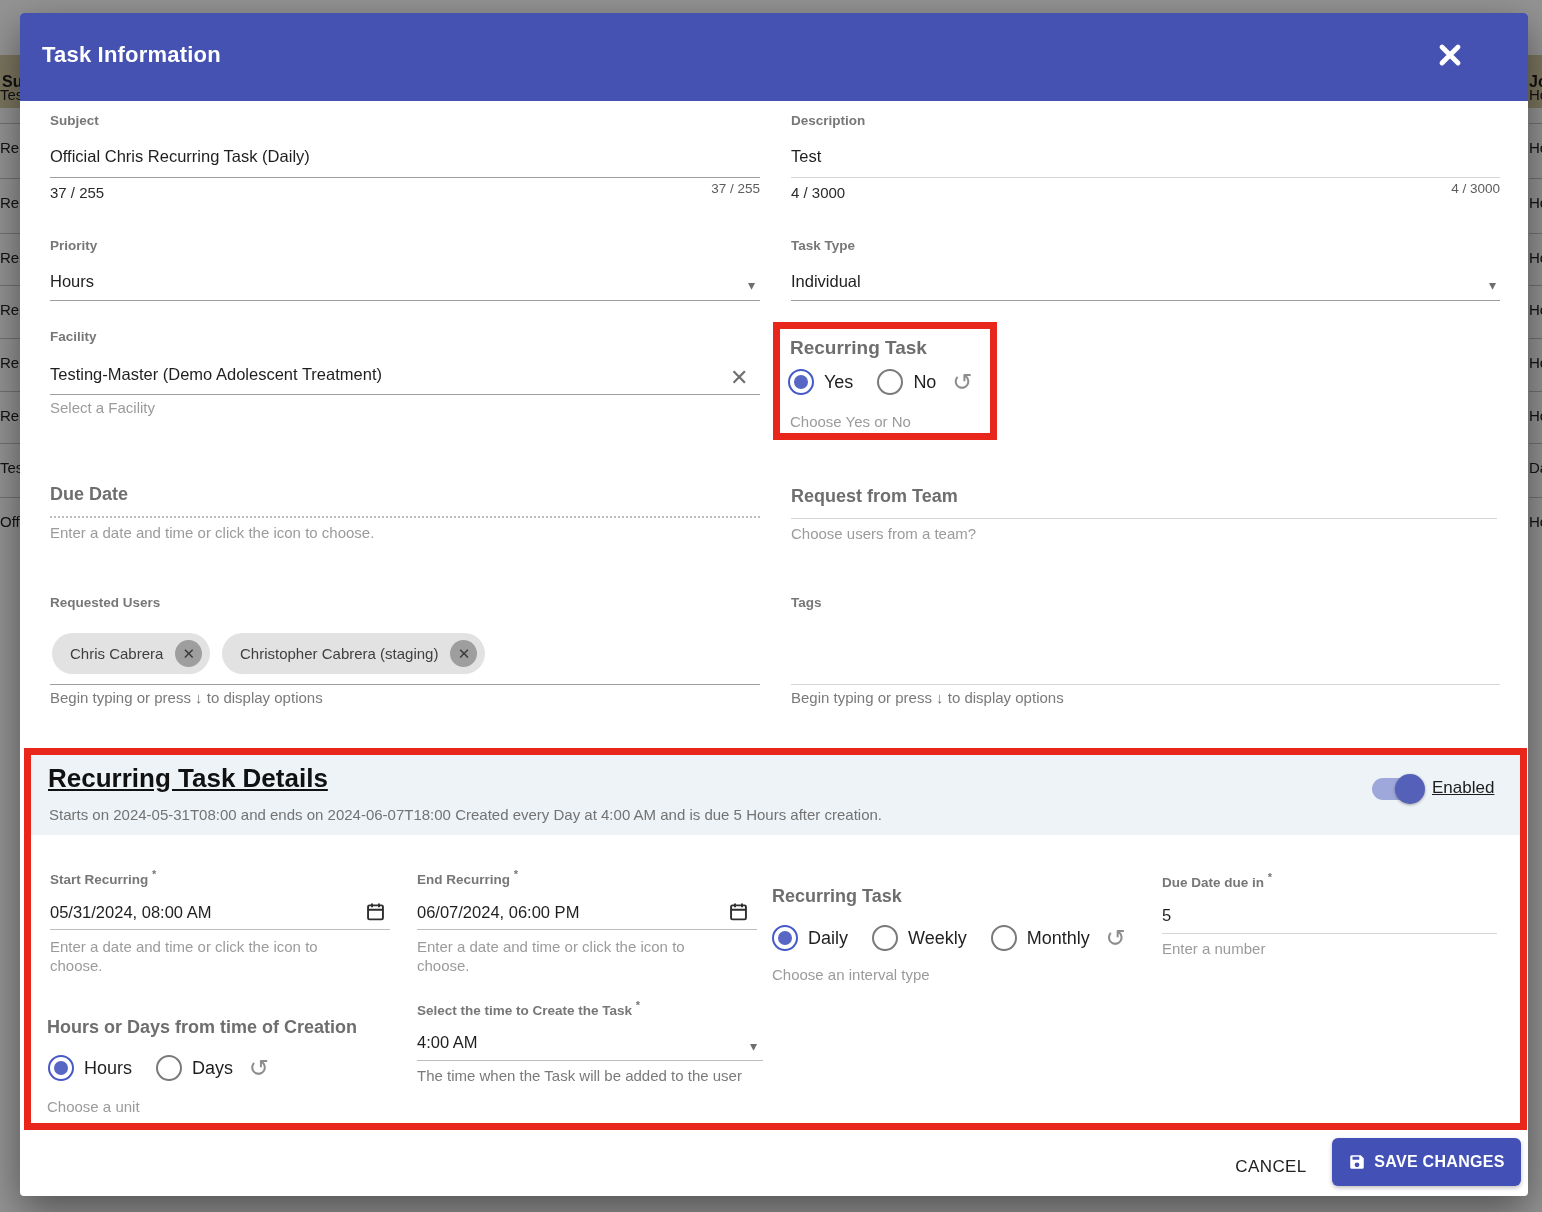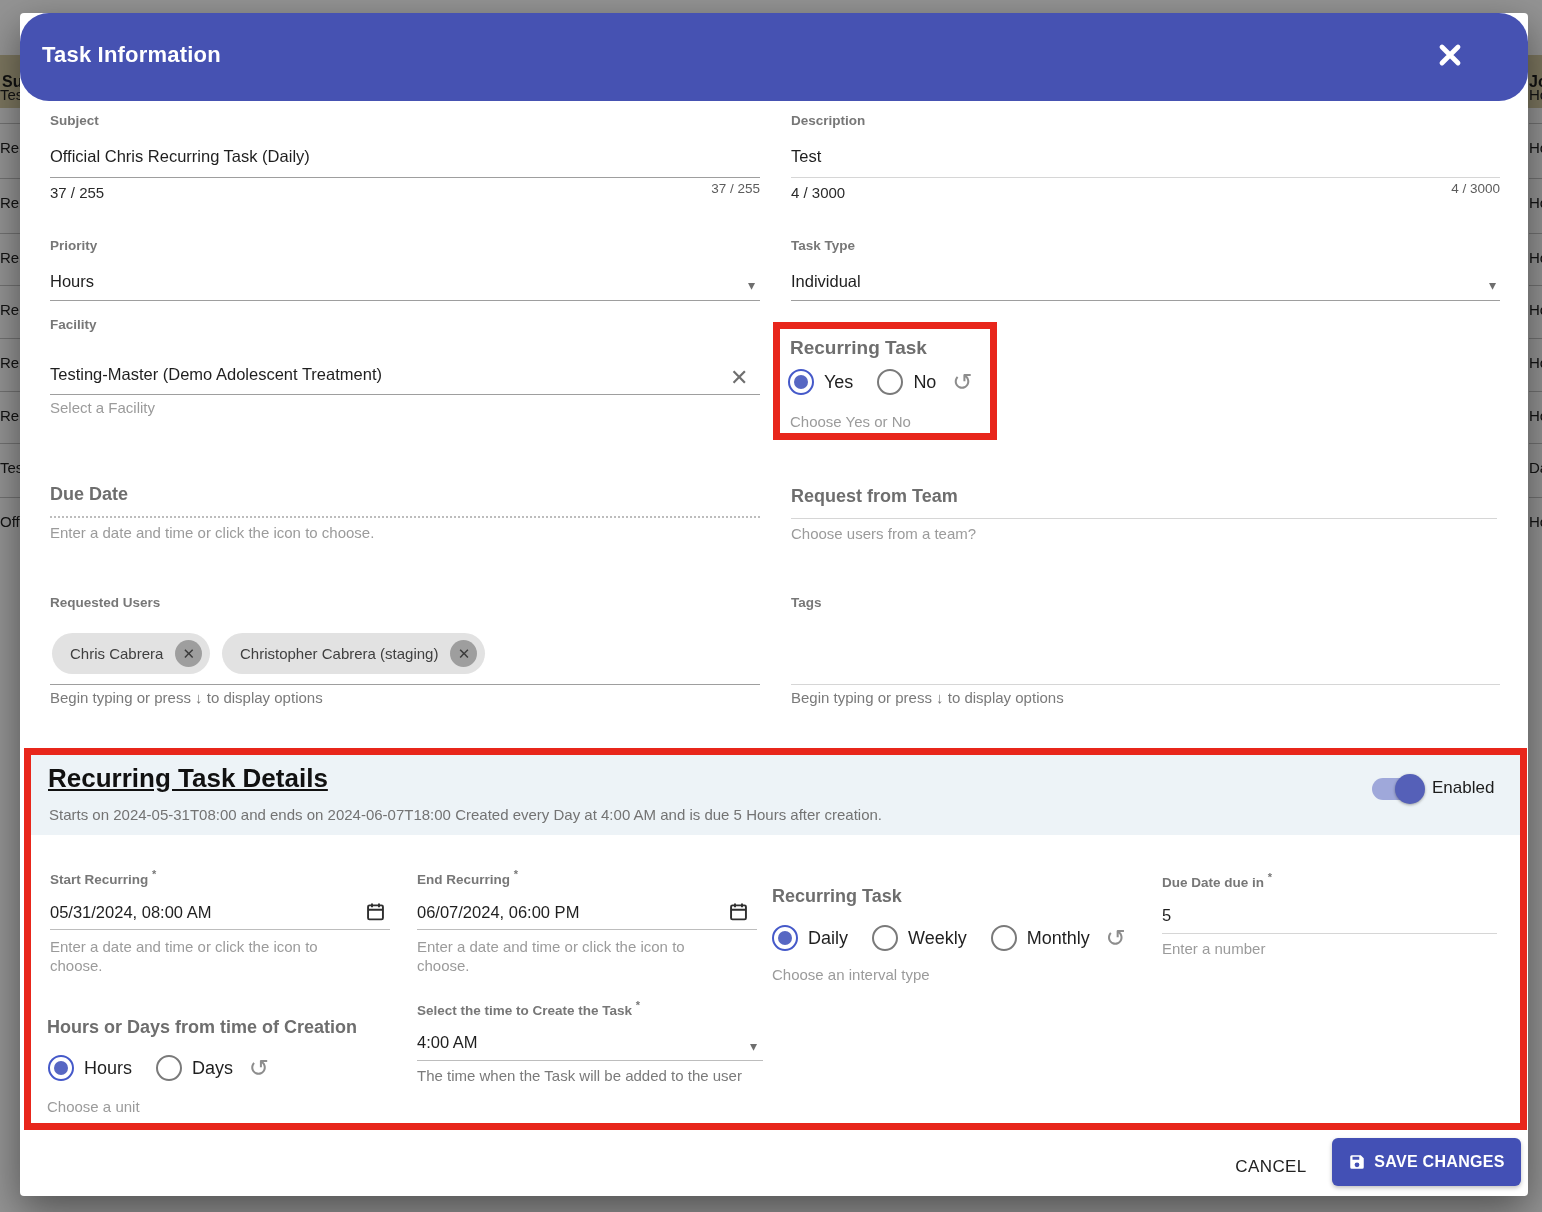--- a/index.html
+++ b/index.html
@@ -8,21 +8,21 @@
   
   #backdrop{position:absolute;inset:0;background:#fff;}
   .bd-frag{position:absolute;font-size:15px;color:#222;white-space:nowrap;}
   .bd-line{position:absolute;height:1px;background:#c4c4c4;}
   .bd-head{position:absolute;background:#d6cca4;color:#1d1d1d;font-weight:bold;font-size:16px;
            display:flex;align-items:center;overflow:hidden;}
   #dim{position:absolute;inset:0;background:rgba(0,0,0,0.42);z-index:5;}
   
   #modal{position:absolute;left:20px;top:13px;width:1508px;height:1183px;background:#fff;
          z-index:10;border-radius:4px;box-shadow:0 14px 40px rgba(0,0,0,.45);overflow:hidden;}
-  #modal-header{position:absolute;left:0;top:0;width:100%;height:88px;background:#4652b2;border-radius:29px;}
+  #modal-header{position:absolute;left:0;top:0;width:100%;height:88px;background:#4652b2;}
   #modal-title{position:absolute;left:22px;top:29px;color:#fff;font-size:22px;font-weight:bold;letter-spacing:.2px;}
   #close-btn{position:absolute;right:58px;top:22px;width:40px;height:40px;cursor:pointer;display:flex;align-items:center;justify-content:center;}
   .lbl{position:absolute;font-size:13.5px;font-weight:bold;color:#777;}
   .lbl sup{font-size:11px;color:#777;}
   .val{position:absolute;font-size:16.5px;color:#1f1f1f;white-space:nowrap;}
   .uline{position:absolute;height:1px;background:#9e9e9e;}
   .uline.light{background:#d6d6d6;}
   .uline.dotted{height:0;background:none;border-top:2px dotted #bdbdbd;}
   .hint{position:absolute;font-size:15px;color:#9b9b9b;white-space:nowrap;}
   .counter{position:absolute;font-size:15px;color:#2b2b2b;}
@@ -43,21 +43,21 @@
           font-size:15px;display:flex;align-items:center;justify-content:center;margin-left:12px;cursor:pointer;}
   
   .redbox{position:absolute;border:7px solid #e8261b;box-sizing:border-box;pointer-events:none;z-index:30;}
   
   #rtd-band{position:absolute;left:11px;top:742px;width:1490px;height:80px;background:#edf3f7;}
   #rtd-title{position:absolute;left:28px;top:750px;font-size:26px;font-weight:bold;color:#111;text-decoration:underline;}
   #rtd-summary{position:absolute;left:29px;top:793px;font-size:15px;color:#737373;white-space:nowrap;}
   
   #toggle{position:absolute;left:1352px;top:765px;width:46px;height:22px;border-radius:11px;background:#9fa8da;cursor:pointer;}
   #toggle-knob{position:absolute;right:-7px;top:-4px;width:30px;height:30px;border-radius:50%;background:#5560b8;box-shadow:0 1px 3px rgba(0,0,0,.35);}
-  #toggle-label{position:absolute;left:1412px;top:765px;font-size:17px;color:#1c1c1c;}
+  #toggle-label{position:absolute;left:1412px;top:765px;font-size:17px;color:#1c1c1c;text-decoration:underline;}
   
   #cancel-btn{position:absolute;left:1196px;top:1134px;width:110px;height:40px;display:flex;align-items:center;justify-content:center;
               font-size:17px;font-weight:500;color:#222;letter-spacing:.4px;cursor:pointer;}
   #save-btn{position:absolute;left:1312px;top:1125px;width:189px;height:48px;background:#4350b5;border-radius:6px;
             display:flex;align-items:center;justify-content:center;gap:8px;color:#fff;font-size:16px;font-weight:bold;
             letter-spacing:.3px;cursor:pointer;box-shadow:0 2px 4px rgba(0,0,0,.25);}
   .clr-x{position:absolute;font-size:22px;color:#6f6f6f;cursor:pointer;line-height:1;}
   .cal-icon{position:absolute;cursor:pointer;}
 </style>
 </head>
@@ -135,21 +135,21 @@
     <div class="lbl" style="left:30px;top:225px;">Priority</div>
     <div class="val" style="left:30px;top:259px;">Hours</div>
     <span class="caret" style="left:728px;top:264px;">▾</span>
     <div class="uline" style="left:30px;top:287px;width:710px;"></div>
 
     <div class="lbl" style="left:771px;top:225px;">Task Type</div>
     <div class="val" style="left:771px;top:259px;">Individual</div>
     <span class="caret" style="left:1469px;top:264px;">▾</span>
     <div class="uline" style="left:771px;top:287px;width:709px;"></div>
 
-    <div class="lbl" style="left:30px;top:304px;">Facility</div>
+    <div class="lbl" style="left:30px;top:316px;">Facility</div>
     <div class="val" style="left:30px;top:352px;">Testing-Master (Demo Adolescent Treatment)</div>
     <span class="clr-x" style="left:710px;top:354px;">✕</span>
     <div class="uline" style="left:30px;top:381px;width:710px;"></div>
     <div class="hint" style="left:30px;top:386px;">Select a Facility</div>
 
     <div class="redbox" style="left:753px;top:309px;width:224px;height:118px;"></div>
     <div class="h2" style="left:770px;top:324px;font-size:19px;">Recurring Task</div>
     <div class="radio-row" style="left:768px;top:356px;">
       <span class="radio sel"></span>
       <span class="radio-lab">Yes</span>

